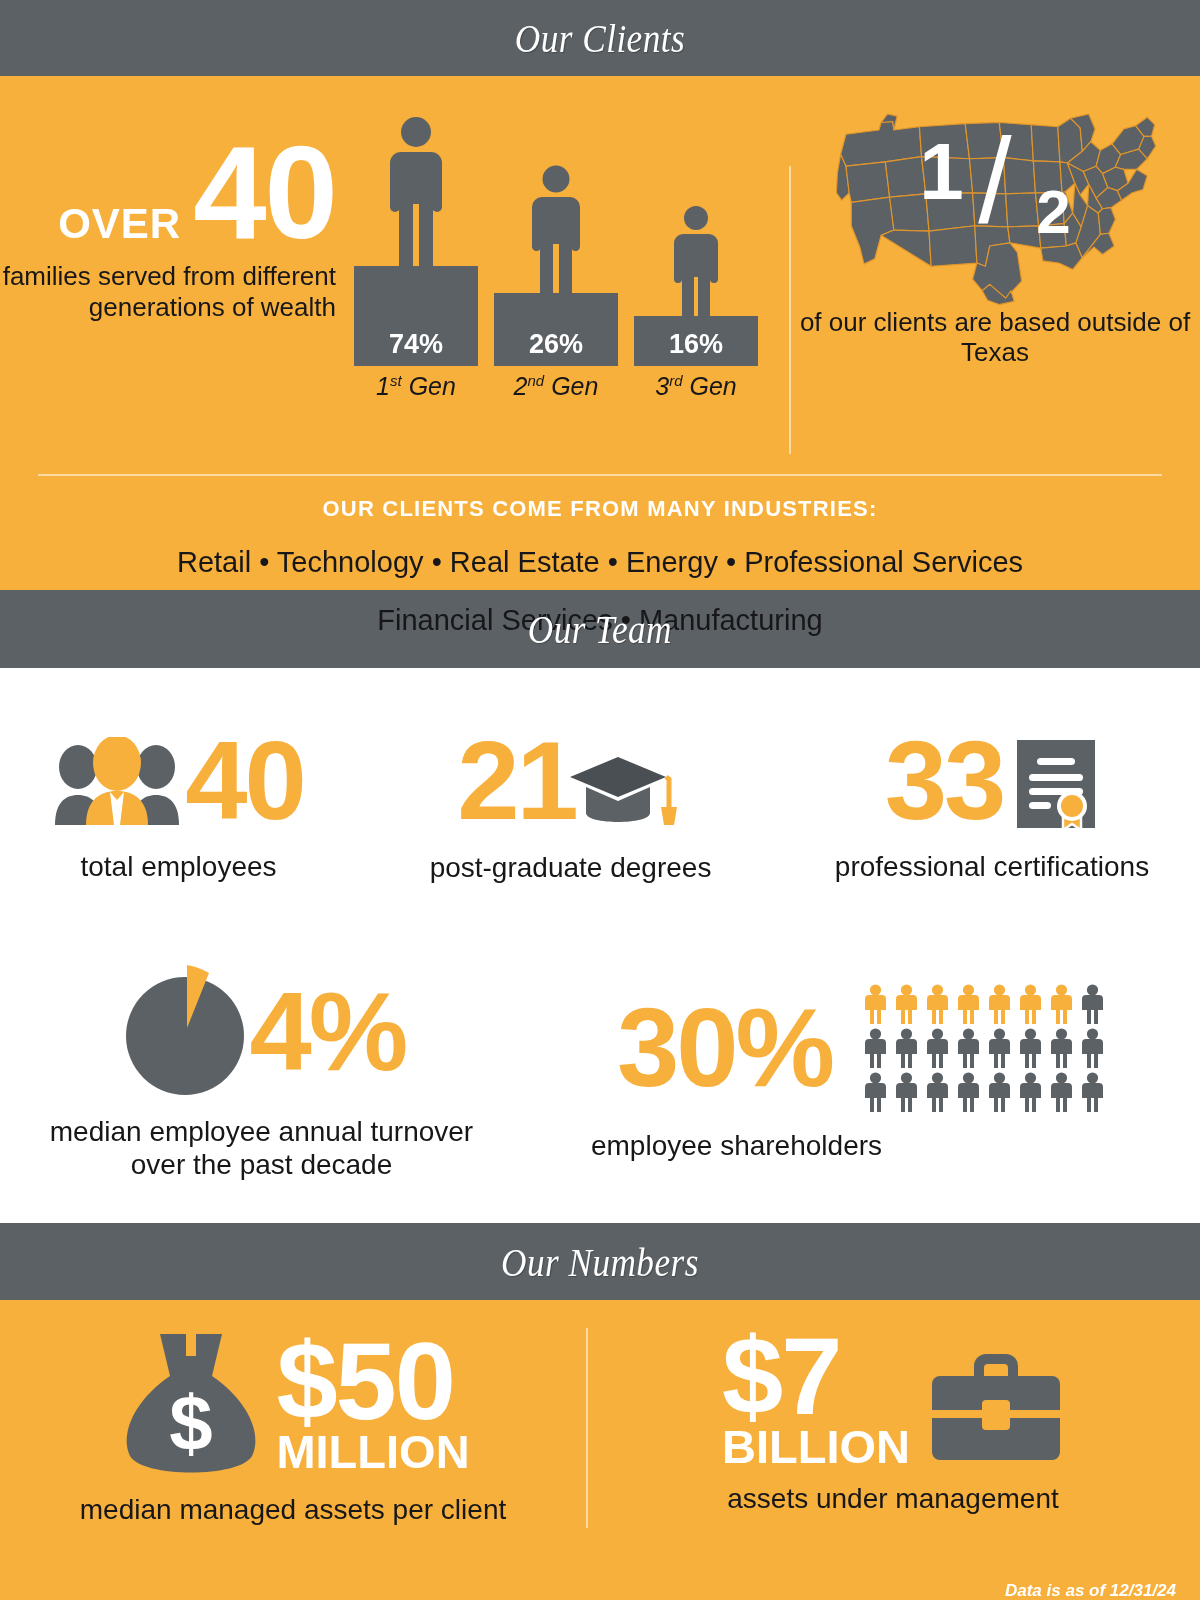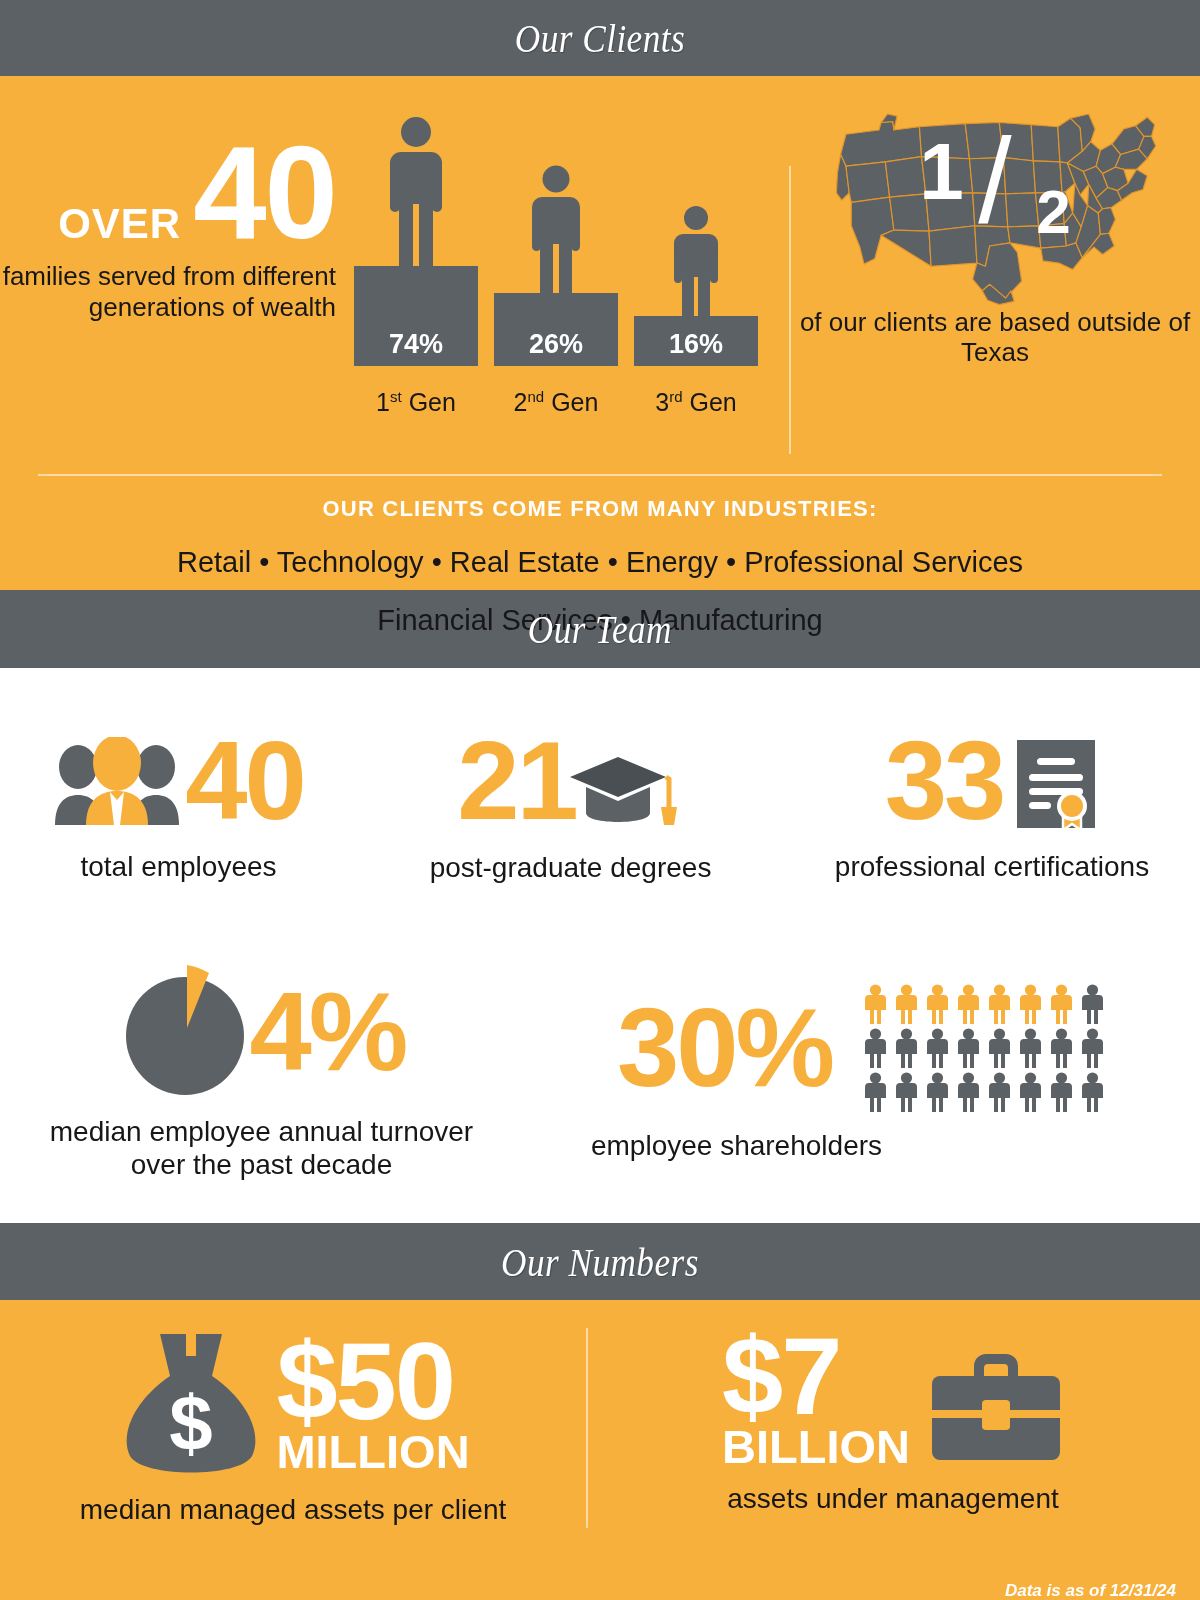--- a/index.html
+++ b/index.html
@@ -52,21 +52,21 @@
 
   
   .gens { display:flex; align-items:flex-end; gap:16px; margin-left:14px; padding-top:6px; }
   .gen { width:124px; text-align:center; position:relative; }
   .gen .figure { display:flex; justify-content:center; align-items:flex-end; height:170px; }
   .pedestal {
     background:#5c6165; color:#fff; font-weight:bold; font-size:27px;
     display:flex; align-items:flex-end; justify-content:center;
     padding-bottom:6px; width:100%;
   }
-  .gen-label { color:#17171a; font-size:25px; margin-top:22px; white-space:nowrap; }
+  .gen-label { color:#17171a; font-size:25px; margin-top:6px; white-space:nowrap;font-style:italic; }
   .gen-label sup { font-size:15px; }
 
   
   .map-wrap { position:relative; width:330px; height:205px; margin:12px auto 0 auto; }
   .map-wrap svg { width:100%; height:100%; display:block; }
   .half {
     position:absolute; left:0; right:0; top:28px; text-align:center;
     color:#fff; font-weight:bold; pointer-events:none;
   }
   .half .num1 { font-size:80px; line-height:1; position:relative; left:-34px; top:2px; }

